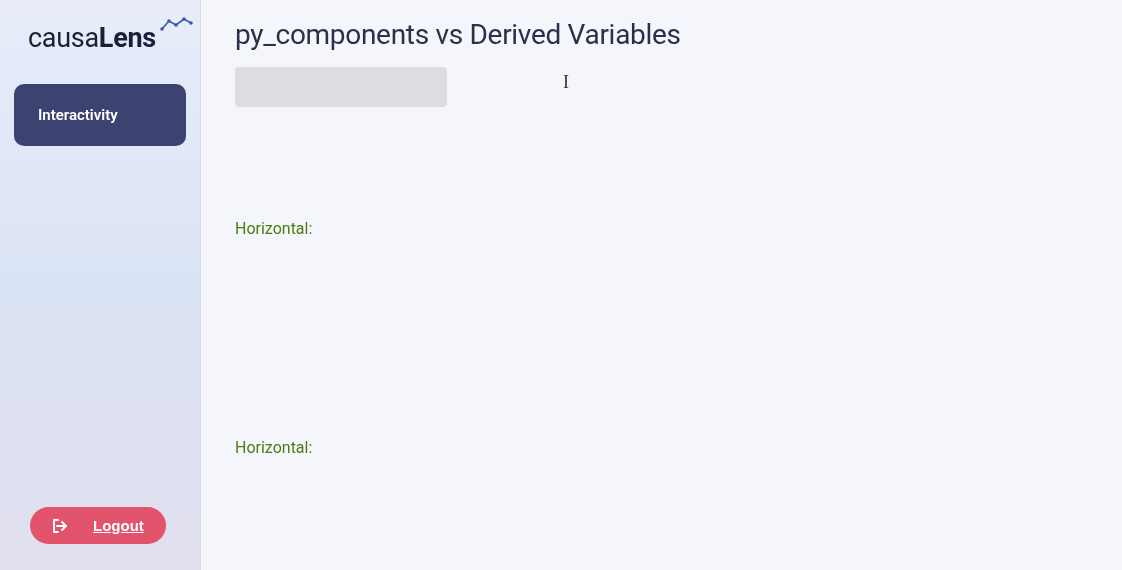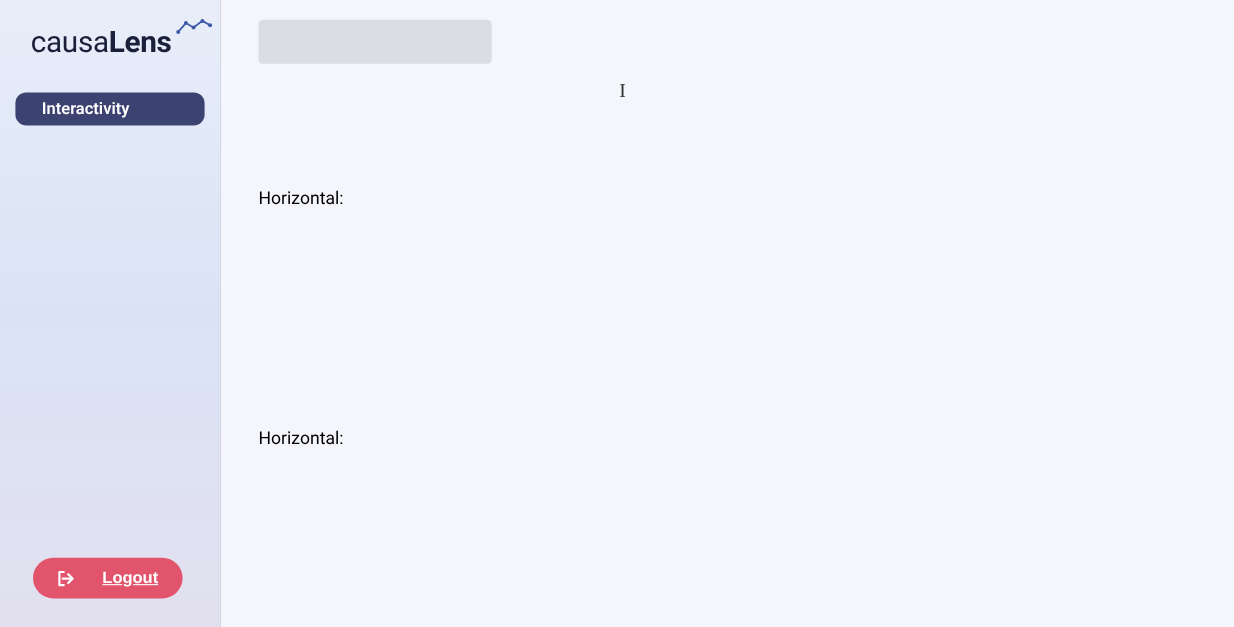--- a/index.html
+++ b/index.html
@@ -47,21 +47,21 @@
     }
     
     .logo-graphic {
       margin-left: 4px;
       margin-top: -6px;
     }
     
     .nav-item {
       background: #3d4371;
       color: #ffffff;
-      padding: 6px 24px;
+      padding: 22px 24px;
       border-radius: 10px;
       font-size: 15px;
       font-weight: 600;
       cursor: pointer;
     }
     
     .logout-btn {
       position: absolute;
       bottom: 26px;
       left: 30px;
@@ -110,21 +110,21 @@
       color: #2a3148;
       outline: none;
     }
     
     .content-block {
       margin-top: 112px;
     }
     
     .label-text {
       font-size: 16px;
-      color: #000000;
+      color: #4d7c0f;
       font-weight: 400;
     }
     
     .backwards-block {
       margin-top: 200px;
     }
     
     .divider {
       width: 1px;
       background: #d5d9e5;
@@ -173,20 +173,21 @@
         <path d="M5 8 L13 8" stroke="#ffffff" stroke-width="2" stroke-linecap="round"></path>
       </svg>
     </span>
     <span>Logout</span>
   </button>
 </aside>
 
 <div class="divider"></div>
 
 <main class="main-content">
+  <h1 class="page-title">py_components vs Derived Variables</h1>
   
   <input type="text" class="text-input" autocomplete="off" value="" style="">
   
   <div class="content-block">
     <div class="label-text">Horizontal:</div>
   </div>
   
   <div class="backwards-block">
     <div class="label-text">Horizontal:</div>
   </div>

